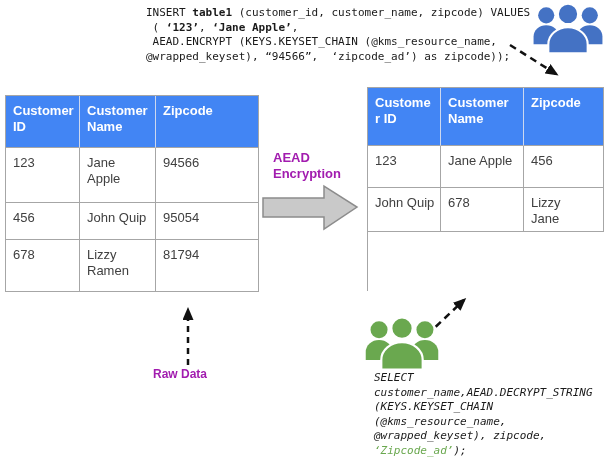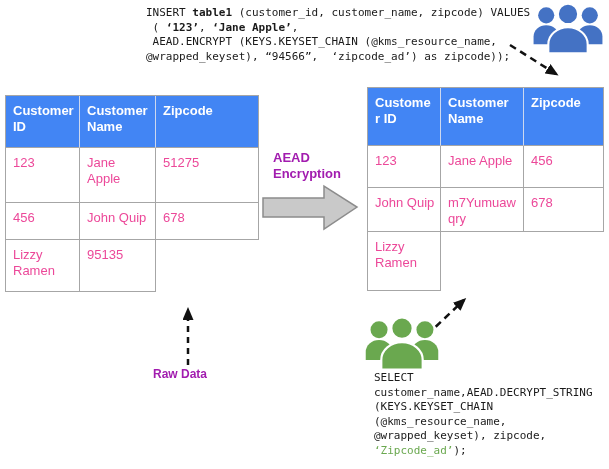--- a/index.html
+++ b/index.html
@@ -14,28 +14,28 @@
   html,body{margin:0;padding:0;background:#fff;}
   .canvas{position:relative;width:609px;height:469px;background:#fff;overflow:hidden;
           font-family:"Liberation Sans",sans-serif;}
 
   
   .code{position:absolute;font-family:"DejaVu Sans Mono","Liberation Mono",monospace;
         font-size:11px;line-height:14.6px;color:#1a1a1a;white-space:pre;}
   .code .b{font-weight:bold;}
   .code .green{color:var(--code-green);}
   #insert-code{left:146px;top:6px;}
-  #select-code{left:374px;top:371px;}
+  #select-code{left:374px;top:371px;font-style:italic;}
 
   
   .tbl{position:absolute;display:grid;border-top:1px solid var(--grid-line);
        border-left:1px solid var(--grid-line);background:#fff;}
   .cell{box-sizing:border-box;border-right:1px solid var(--grid-line);
         border-bottom:1px solid var(--grid-line);padding:7px 5px 4px 7px;
-        font-size:13px;line-height:1.25;color:#ec4899;overflow-wrap:anywhere;
+        font-size:13px;line-height:1.25;color:#404040;overflow-wrap:anywhere;
         white-space:pre-line;}
   .th{background:var(--header-blue);color:#fff;font-weight:bold;border-right-color:#cdd8ef;}
   .th:nth-child(3n){border-right-color:var(--grid-line);}
   #raw-table{left:5px;top:95px;grid-template-columns:74px 76px 103px;
              grid-template-rows:52px 55px 37px 52px;}
   #enc-table{left:367px;top:87px;grid-template-columns:73px 83px 80px;
              grid-template-rows:58px 42px 44px 59px;}
 
   
   .lbl{position:absolute;font-weight:bold;color:#a21caf;}
@@ -63,47 +63,46 @@
       <path d="M22 73 L22 60 A28 24 0 0 1 78 60 L78 73 Z" stroke="#fff" stroke-width="3"></path>
     </g>
   </svg>
 
   <div class="tbl" id="raw-table">
       <div class="cell th">Customer ID</div>
       <div class="cell th">Customer Name</div>
       <div class="cell th">Zipcode</div>
       <div class="cell td">123</div>
       <div class="cell td">Jane Apple</div>
-      <div class="cell td">51275</div>
+      <div class="cell td">94566</div>
       <div class="cell td">456</div>
       <div class="cell td">John Quip</div>
+      <div class="cell td">95054</div>
       <div class="cell td">678</div>
       <div class="cell td">Lizzy Ramen</div>
-      <div class="cell td">95135</div>
+      <div class="cell td">81794</div>
     </div>
 
   <div class="lbl" id="aead-label">AEAD
 Encryption</div>
   <svg class="abs" style="left:262px;top:184px;" width="97" height="47" viewBox="0 0 97 47">
     <polygon points="1,14 62,14 62,2 95,23 62,45 62,33 1,33" fill="var(--arrow-fill)" stroke="var(--arrow-border)" stroke-width="1.5"></polygon>
   </svg>
 
   <div class="tbl" id="enc-table">
       <div class="cell th">Customer ID</div>
       <div class="cell th">Customer Name</div>
       <div class="cell th">Zipcode</div>
       <div class="cell td">123</div>
       <div class="cell td">Jane Apple</div>
       <div class="cell td">456</div>
       <div class="cell td">John Quip</div>
-      <div class="cell td">m7Yumuaw
-qry</div>
       <div class="cell td">678</div>
       <div class="cell td">Lizzy
-Ramen</div>
+Jane</div>
     </div>
 
   <svg id="overlay" class="abs" width="609" height="469" viewBox="0 0 609 469">
     <defs>
       <marker id="ah" markerUnits="userSpaceOnUse" markerWidth="13" markerHeight="11" refX="10" refY="5.5" orient="auto">
         <path d="M0 0 L13 5.5 L0 11 Z" fill="#111"></path>
       </marker>
     </defs>
     <line x1="510" y1="45" x2="556" y2="74" stroke="#111" stroke-width="2.5" stroke-dasharray="7,5" marker-end="url(#ah)"></line>
     <line x1="427" y1="335" x2="464" y2="300" stroke="#111" stroke-width="2.5" stroke-dasharray="7,5" marker-end="url(#ah)"></line>

